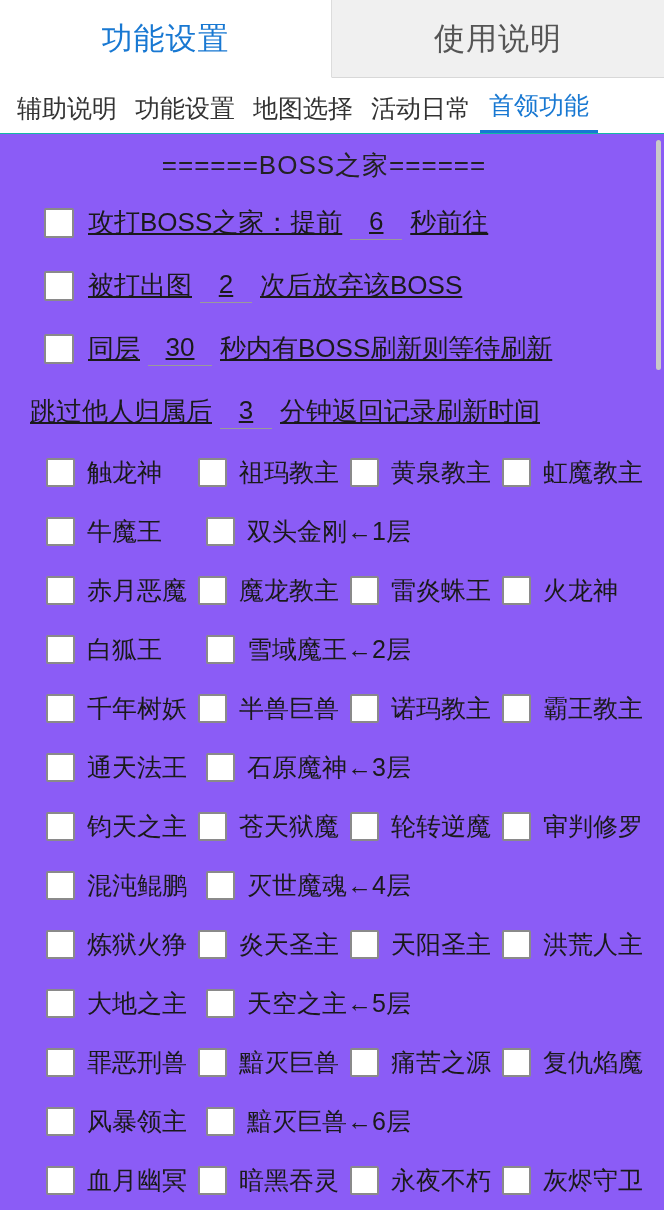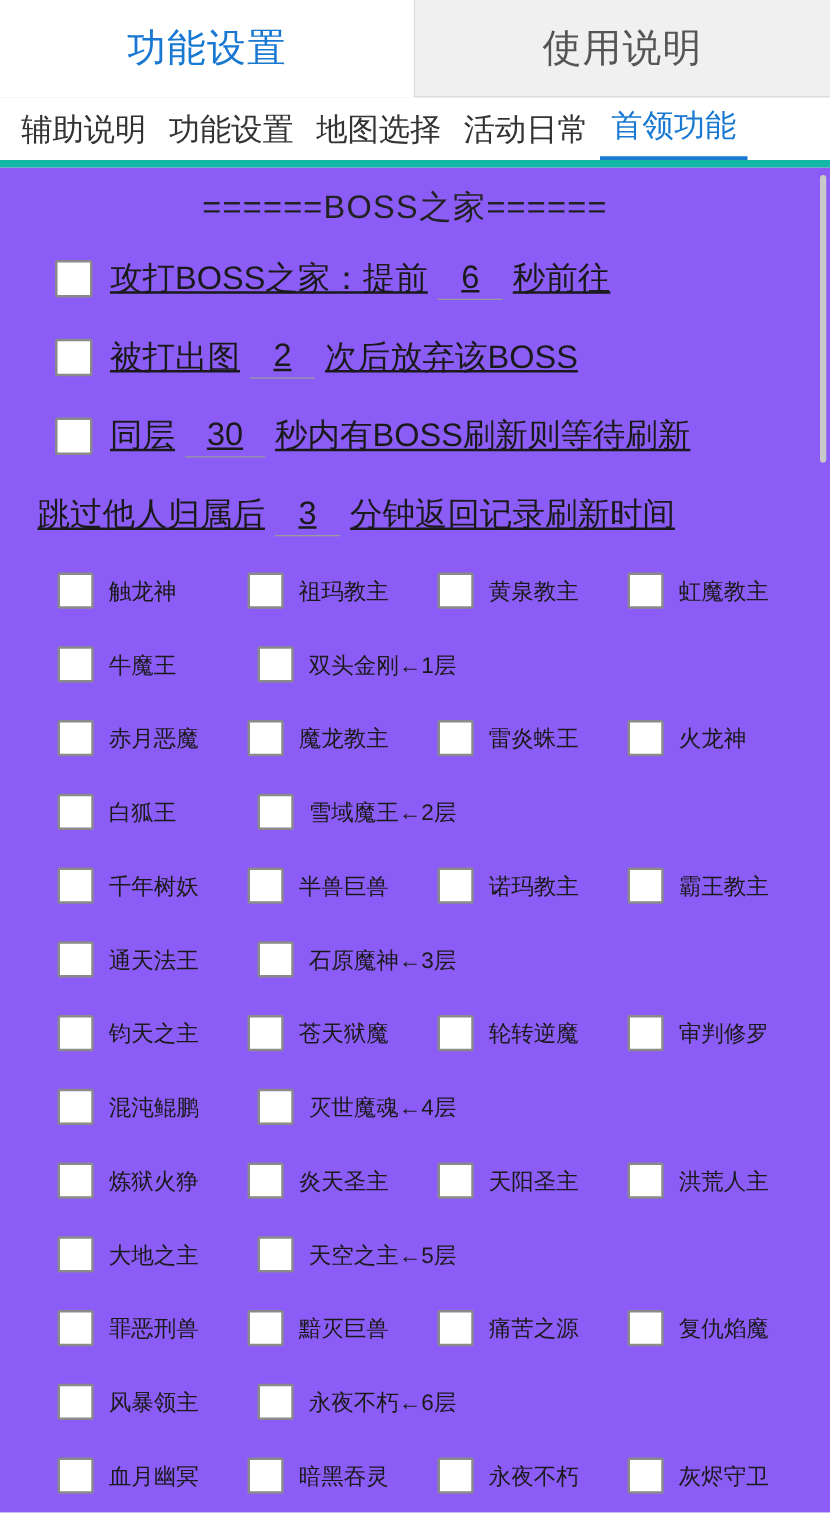--- a/index.html
+++ b/index.html
@@ -44,21 +44,21 @@
   }
   .top-tab:first-child { border-right: 1px solid #dcdcdc; }
 
   
   .sub-tabs {
     display: flex;
     align-items: flex-end;
     height: 56px;
     flex: 0 0 56px;
     padding: 0 8px;
-    border-bottom: 6px solid #14b8a6;
+    border-bottom: 1px solid #14b8a6;
     background: #ffffff;
   }
   .sub-tab {
     font-size: 25px;
     color: #333333;
     padding: 4px 9px 8px 9px;
     white-space: nowrap;
   }
   .sub-tab.active {
     color: #1878d2;
@@ -126,21 +126,21 @@
 
   
   .boss-row {
     display: flex;
     align-items: center;
     height: 59px;
   }
   .boss-item {
     display: flex;
     align-items: center;
-    font-size: 18px;
+    font-size: 25px;
     color: #1a1a1a;
     white-space: nowrap;
   }
   .boss-item .cb2 {
     width: 29px; height: 29px;
     border: 2px solid #8a8a8a;
     border-radius: 2px;
     background: #ffffff;
     margin-right: 12px;
     flex: 0 0 29px;
@@ -364,21 +364,21 @@
             <span>复仇焰魔</span>
           </div>
         </div>
         <div class="boss-row cols2">
           <div class="boss-item">
             <span class="cb2"></span>
             <span>风暴领主</span>
           </div>
           <div class="boss-item">
             <span class="cb2"></span>
-            <span>永夜不朽←6层</span>
+            <span>黯灭巨兽←6层</span>
           </div>
         </div>
         <div class="boss-row cols4">
           <div class="boss-item">
             <span class="cb2"></span>
             <span>血月幽冥</span>
           </div>
           <div class="boss-item">
             <span class="cb2"></span>
             <span>暗黑吞灵</span>

